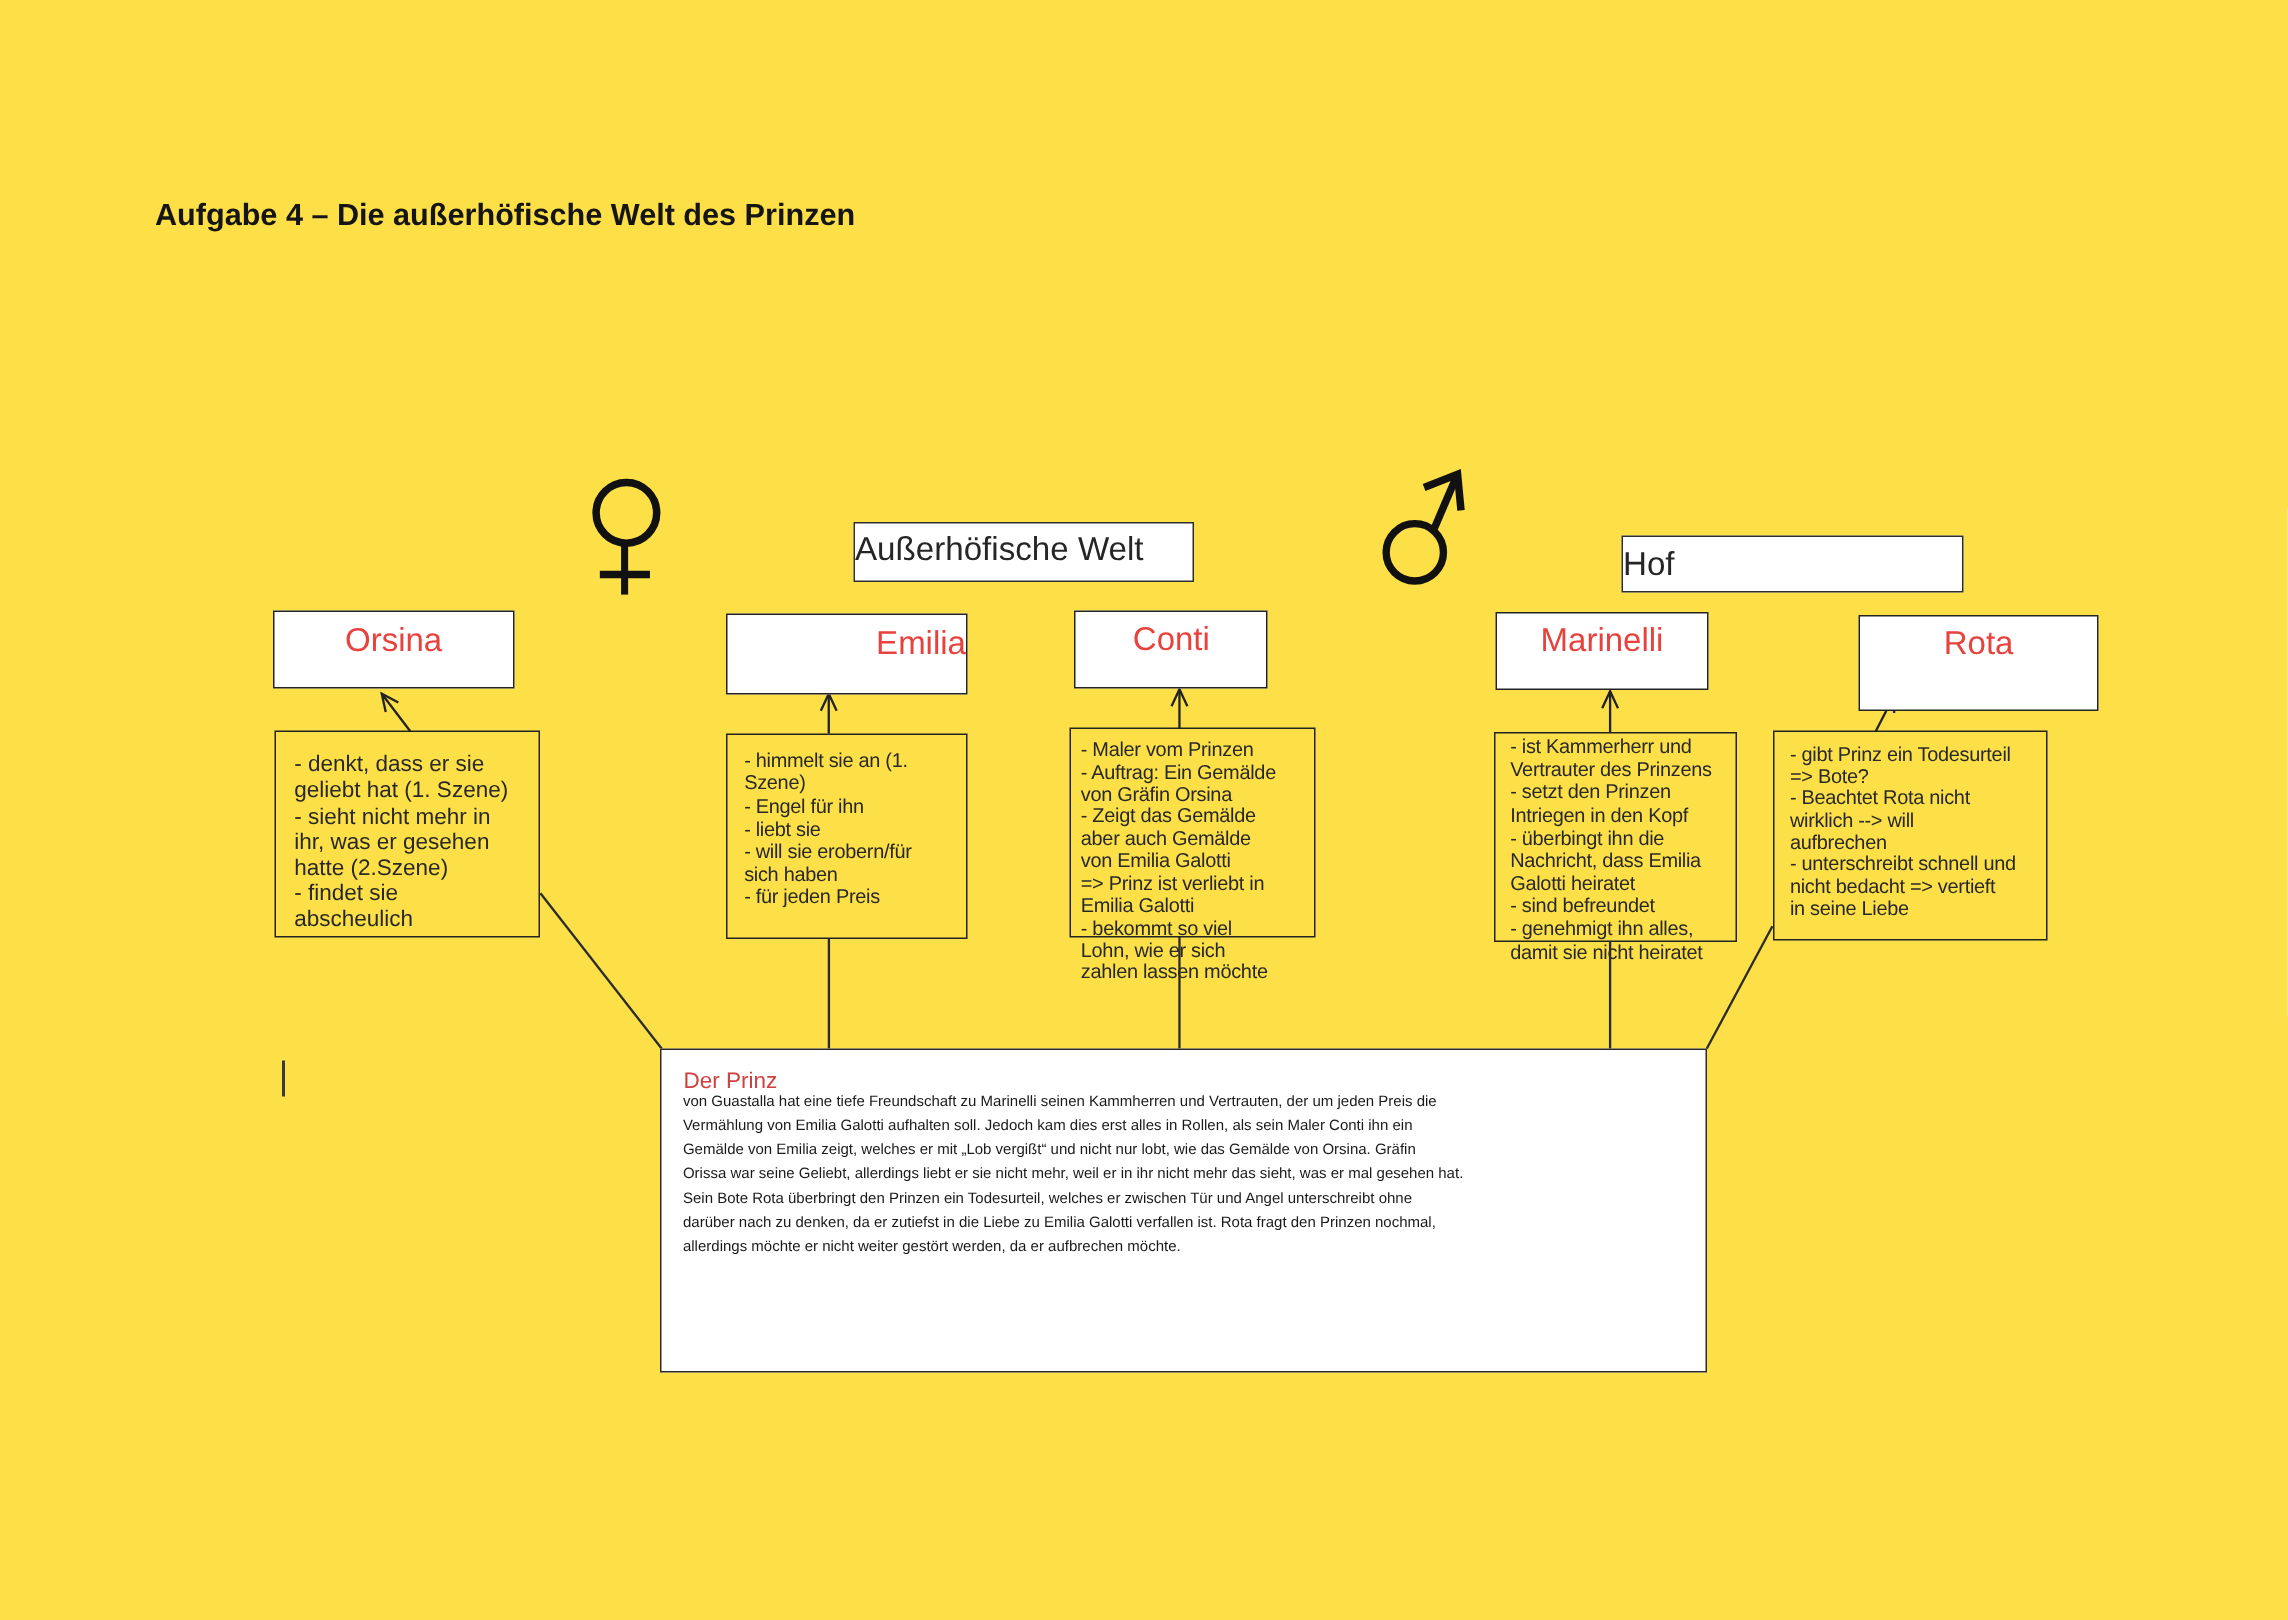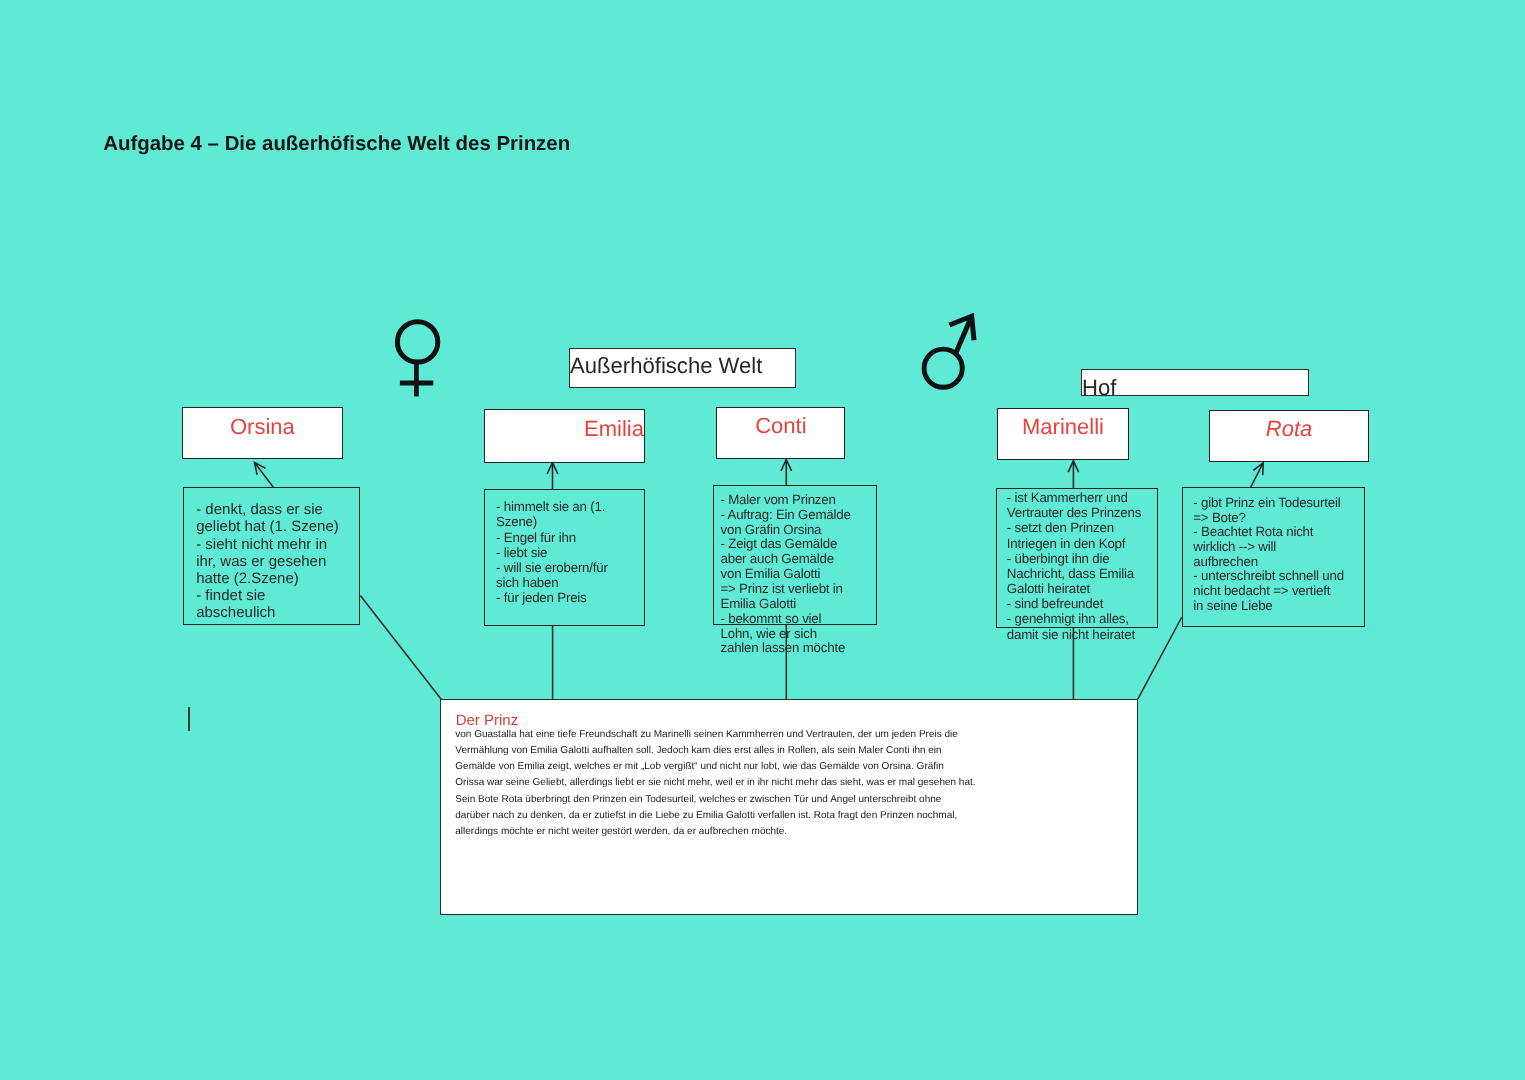--- a/index.html
+++ b/index.html
@@ -1,18 +1,18 @@
 <!DOCTYPE html>
 <html><head>
 <meta charset="utf-8">
 <title>Arbeitsblatt – Die außerhöfische Welt des Prinzen</title>
 <style>
   html,body{margin:0;padding:0;}
   body{width:1525px;height:1080px;background:#ffffff;font-family:"Liberation Sans",sans-serif;overflow:hidden;position:relative;-webkit-font-smoothing:antialiased;text-rendering:geometricPrecision;}
-  #page{position:absolute;left:0;top:0;width:1525px;height:1080px;background:#5eead4;}
+  #page{position:absolute;left:0;top:0;width:1525px;height:1080px;background:#fde047;}
   
   #doc-title{position:absolute;left:103.3px;top:132px;font-size:20.41px;line-height:24px;font-weight:bold;color:#151515;white-space:nowrap;}
   #doc-para{position:absolute;left:103.4px;top:175px;font-size:21.2px;line-height:28.8px;color:#151515;white-space:pre;}
   
   #svg-layer{position:absolute;left:0;top:0;width:1525px;height:1080px;pointer-events:none;}
   
   .nodebox{position:absolute;border:1.7px solid #232323;background:#fff;box-sizing:border-box;padding-left:19px;}
   .nodelabel{position:absolute;left:0;width:100%;text-align:center;color:#e8423e;font-size:22px;line-height:22px;}
   .hdrbox{position:absolute;border:1.7px solid #2e2e2e;background:#fff;box-sizing:border-box;}
   .hdrlabel{position:absolute;left:0;width:100%;color:#262626;font-size:22.1px;line-height:22.1px;}
@@ -58,37 +58,37 @@
     <g>
       <circle cx="943.2" cy="368.2" r="19.1" fill="none" stroke="#111" stroke-width="4.9"></circle>
       <path d="M955.2,354.6 L971.1,317.4" fill="none" stroke="#111" stroke-width="5.0" stroke-linecap="butt"></path>
       <path d="M949.4,325.0 L971.7,316.2 L974.0,340.2" fill="none" stroke="#111" stroke-width="5.0" stroke-linejoin="miter" stroke-linecap="butt"></path>
     </g>
   </svg>
 
   <div class="hdrbox" style="left:569px;top:347.5px;width:227px;height:40.5px;">
     <div class="hdrlabel" style="top:6.59px;">Außerhöfische Welt</div>
   </div>
-  <div class="hdrbox" style="left:1081px;top:357px;width:227.5px;height:27px;margin-top:12px;">
+  <div class="hdrbox" style="left:1081px;top:357px;width:227.5px;height:38px;">
     <div class="hdrlabel" style="top:6.59px;">Hof</div>
   </div>
 
   <div class="nodebox" style="left:181.8px;top:406.8px;width:161.2px;height:52.4px;">
     <div class="nodelabel" style="top:7.77px;">Orsina</div>
   </div>
   <div class="nodebox" style="left:483.8px;top:409.4px;width:161.2px;height:53.3px;">
     <div class="nodelabel" style="top:7.47px;text-align:right;">Emilia</div>
   </div>
   <div class="nodebox" style="left:716.4px;top:406.8px;width:129px;height:52.4px;">
     <div class="nodelabel" style="top:7.27px;">Conti</div>
   </div>
-  <div class="nodebox" style="left:997px;top:408.1px;width:132px;height:52.4px;">
+  <div class="nodebox" style="left:997px;top:408.1px;width:142px;height:52.4px;">
     <div class="nodelabel" style="top:6.57px;">Marinelli</div>
   </div>
-  <div class="nodebox" style="left:1209px;top:409.7px;width:160.2px;height:52px;font-style:italic;">
+  <div class="nodebox" style="left:1239px;top:409.7px;width:160.2px;height:64px;">
     <div class="nodelabel" style="top:6.97px;">Rota</div>
   </div>
 
   <div class="detailbox" style="left:183.1px;top:486.7px;width:177.1px;height:138.5px;"></div>
   <div class="detailtext" style="left:196.2px;top:501.12px;font-size:15px;line-height:17.2px;letter-spacing:0px;">- denkt, dass er sie
 geliebt hat (1. Szene)
 - sieht nicht mehr in
 ihr, was er gesehen
 hatte (2.Szene)
 - findet sie

